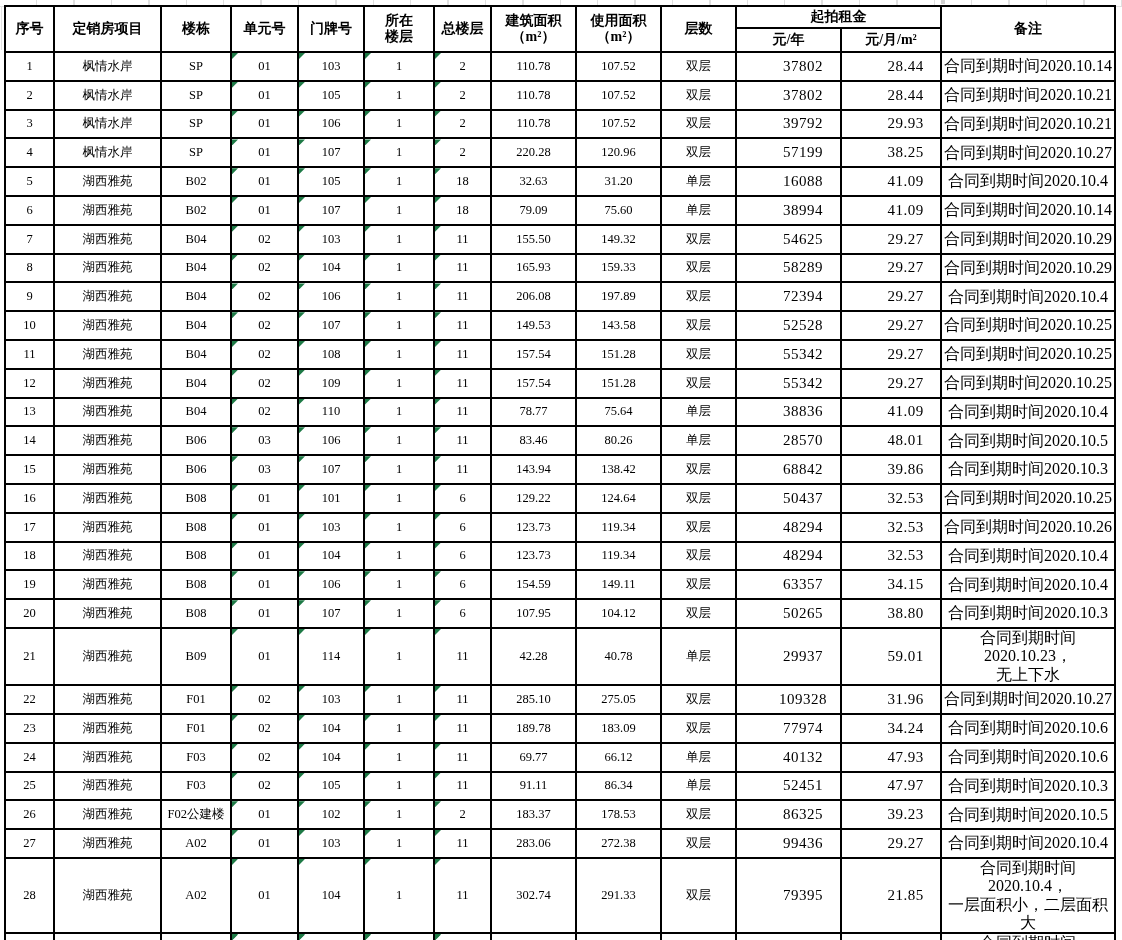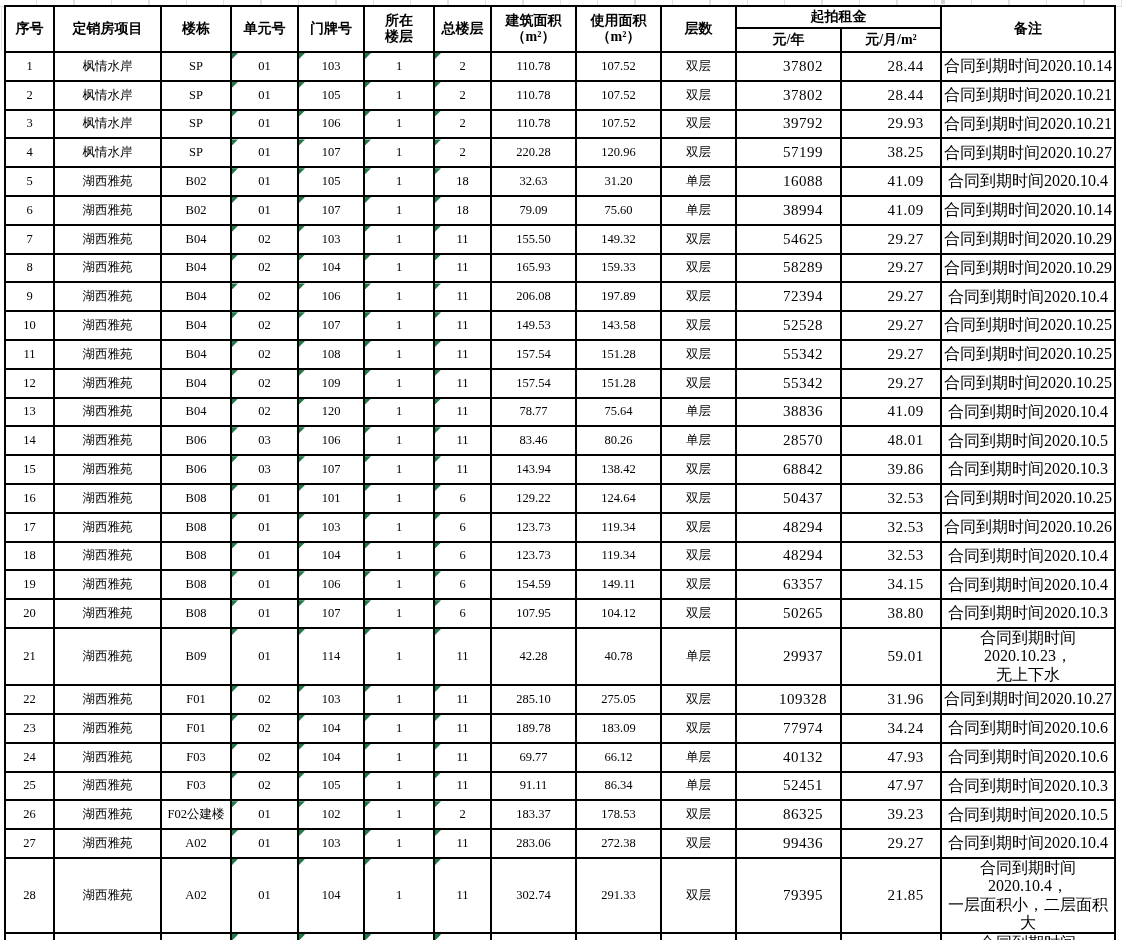--- a/index.html
+++ b/index.html
@@ -268,21 +268,21 @@
     <td><span>双层</span></td>
     <td class="c-rent"><span>55342</span></td>
     <td class="c-rent"><span>29.27</span></td>
     <td class="c-remark"><span>合同到期时间2020.10.25</span></td>
   </tr>
         <tr>
     <td><span>13</span></td>
     <td><span>湖西雅苑</span></td>
     <td><span>B04</span></td>
     <td><span class="tri"></span><span>02</span></td>
-    <td><span class="tri"></span><span>120</span></td>
+    <td><span class="tri"></span><span>110</span></td>
     <td><span class="tri"></span><span>1</span></td>
     <td><span class="tri"></span><span>11</span></td>
     <td><span>78.77</span></td>
     <td><span>75.64</span></td>
     <td><span>单层</span></td>
     <td class="c-rent"><span>38836</span></td>
     <td class="c-rent"><span>41.09</span></td>
     <td class="c-remark"><span>合同到期时间2020.10.4</span></td>
   </tr>
         <tr>

